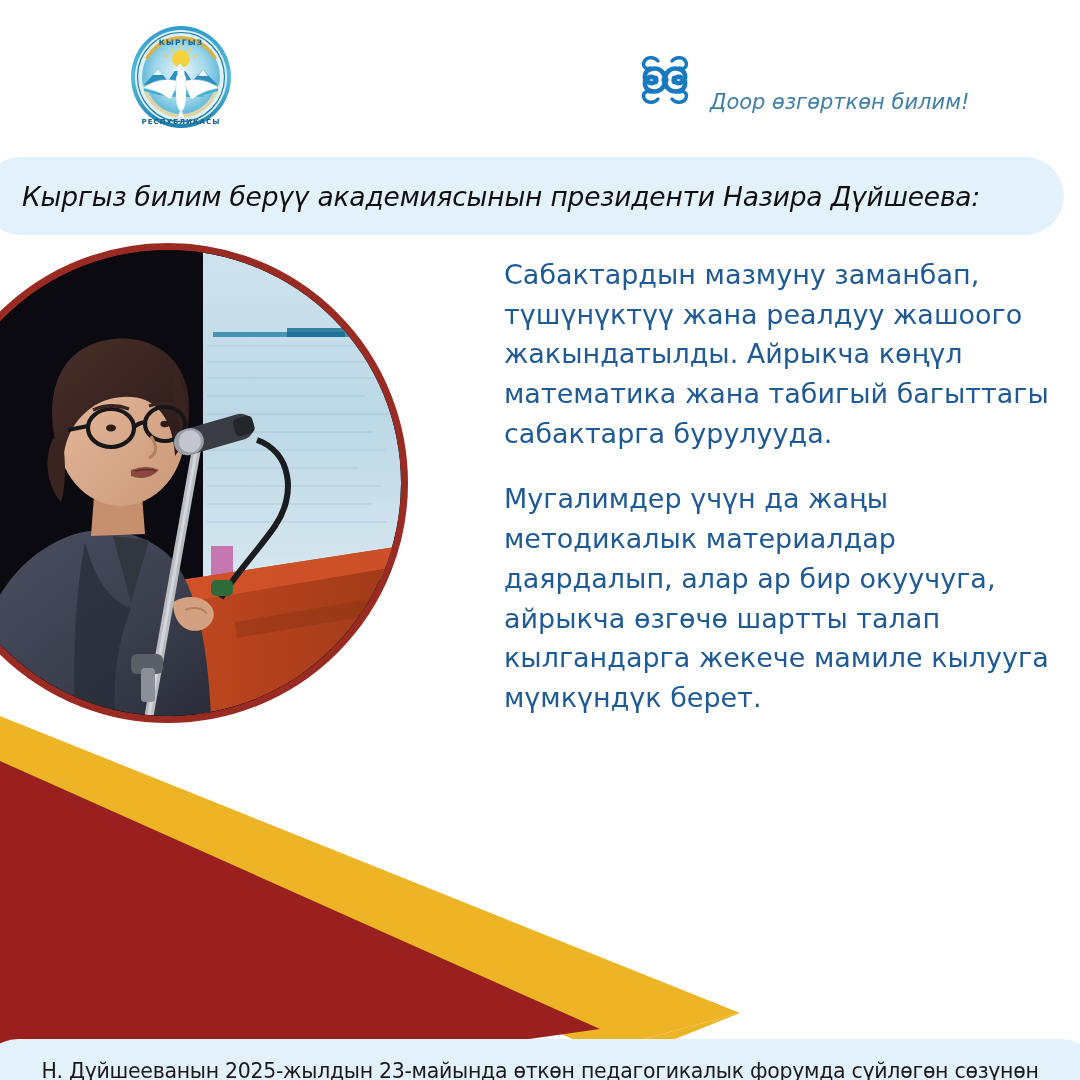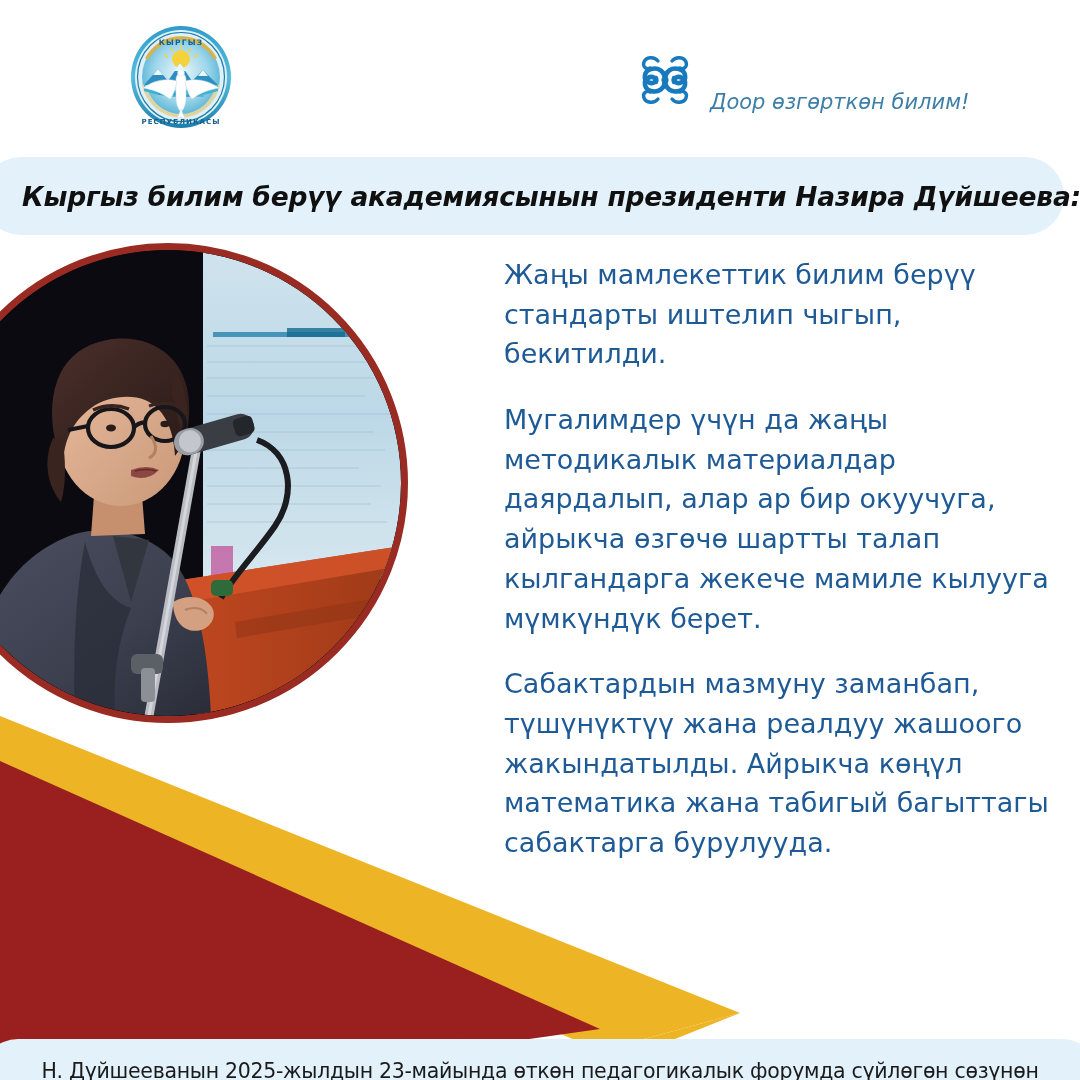--- a/index.html
+++ b/index.html
@@ -28,21 +28,21 @@
   .brand-sub { position:absolute; left:78px; top:49px; white-space:nowrap;
     color:#3E7FA8; font-size:21px; font-family:"DejaVu Sans", sans-serif;font-style:italic; }
 
   
   .title-banner {
     position:absolute; left:-18px; top:136px; width:1082px; height:78px;
     background:#E3F1FB; border-radius:48px; z-index:5;
   }
   .title-text {
     position:absolute; left:40px; top:50%; transform:translateY(-50%);
-    font-family:"DejaVu Sans", sans-serif; font-style:italic; font-weight:bold;
+    font-family:"DejaVu Sans", sans-serif; font-style:italic; font-weight:normal;
     font-size:26.5px; color:#101010; white-space:nowrap; letter-spacing:-0.2px;
   }
 
   
   .deco { position:absolute; left:0; top:640px; width:800px; height:420px; z-index:3; pointer-events:none; }
   .deco svg { display:block; width:800px; height:420px; }
 
   
   .portrait {
     position:absolute; left:-72px; top:222px; width:480px; height:480px;
@@ -283,22 +283,21 @@
         </g>
 
         <path d="M322 190 C356 202 362 244 340 276 C322 302 300 324 286 348" stroke="#1a1c20" stroke-width="6" fill="none"></path>
 
         <rect x="276" y="330" width="22" height="16" rx="5" fill="#2e6b3a"></rect>
       </svg>
     </div>
   </div>
 
   <div class="copy">
-    <p>Жаңы мамлекеттик билим берүү стандарты иштелип чыгып, бекитилди.</p>
+    <p>Сабактардын мазмуну заманбап, түшүнүктүү жана реалдуу жашоого жакындатылды. Айрыкча көңүл математика жана табигый багыттагы сабактарга бурулууда.</p>
     <p>Мугалимдер үчүн да жаңы методикалык материалдар даярдалып, алар ар бир окуучуга, айрыкча өзгөчө шартты талап кылгандарга жекече мамиле кылууга мүмкүндүк берет.</p>
-    <p>Сабактардын мазмуну заманбап, түшүнүктүү жана реалдуу жашоого жакындатылды. Айрыкча көңүл математика жана табигый багыттагы сабактарга бурулууда.</p>
   </div>
 
   <div class="footer-band">
     <div class="footer-text">Н. Дүйшееванын 2025-жылдын 23-майында өткөн педагогикалык форумда сүйлөгөн сөзүнөн</div>
   </div>
 
 </div>
 
 </body></html>

